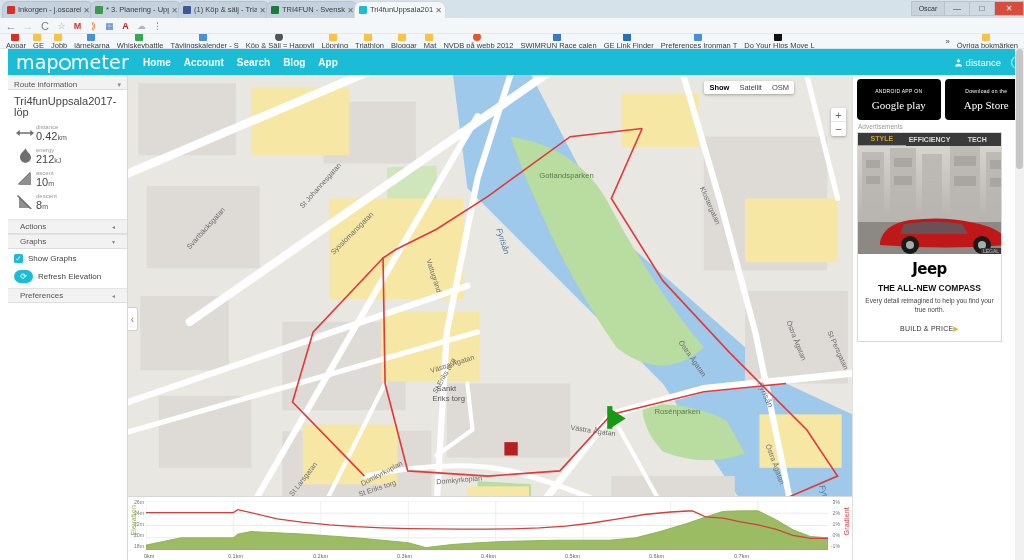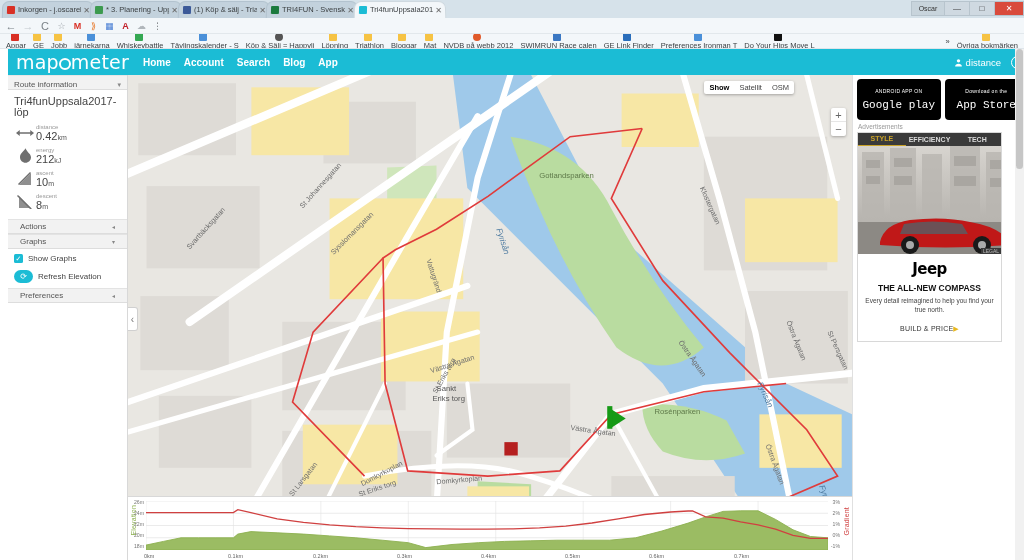--- a/index.html
+++ b/index.html
@@ -199,21 +199,21 @@
     width: 180px; flex: 0 0 180px; background: #fff; border-left: 1px solid #e0e0e0;
     padding: 4px 4px 0 4px;
   }
   .appbtns { display: flex; gap: 4px; }
   .appbtn {
     flex: 1 1 0; height: 41px; background: #000; border-radius: 4px;
     color: #fff; display: flex; flex-direction: column; align-items: center;
     justify-content: center; text-align: center; line-height: 1;
   }
   .appbtn .ab-sm { font-size: 5px; letter-spacing: .3px; }
-  .appbtn .ab-lg { font-size: 11px; font-family: Liberation Mono, monospace; margin-top: 6px;}
+  .appbtn .ab-lg { font-size: 11px; font-family: Liberation Serif, serif; margin-top: 6px;}
   .adlabel { font-size: 6.5px; color: #999; margin: 3px 0 2px 1px; }
   .adbox { border: 1px solid #d8d8d8; width: 145px; }
   .adtabs {
     height: 13px; background: #3a3a3a; display: flex; align-items: center;
     color: #ddd; font-size: 7px; font-weight: bold; position: relative;
   }
   .adtabs span { flex: 1 1 0; text-align: center; }
   .adtabs .sel { color: #c9a227; border-bottom: 2px solid #c9a227; line-height: 13px; }
   .adimg { height: 108px; position: relative; overflow: hidden; background: linear-gradient(#cfcdc9, #b8b5b0); }
   .adlegal {

